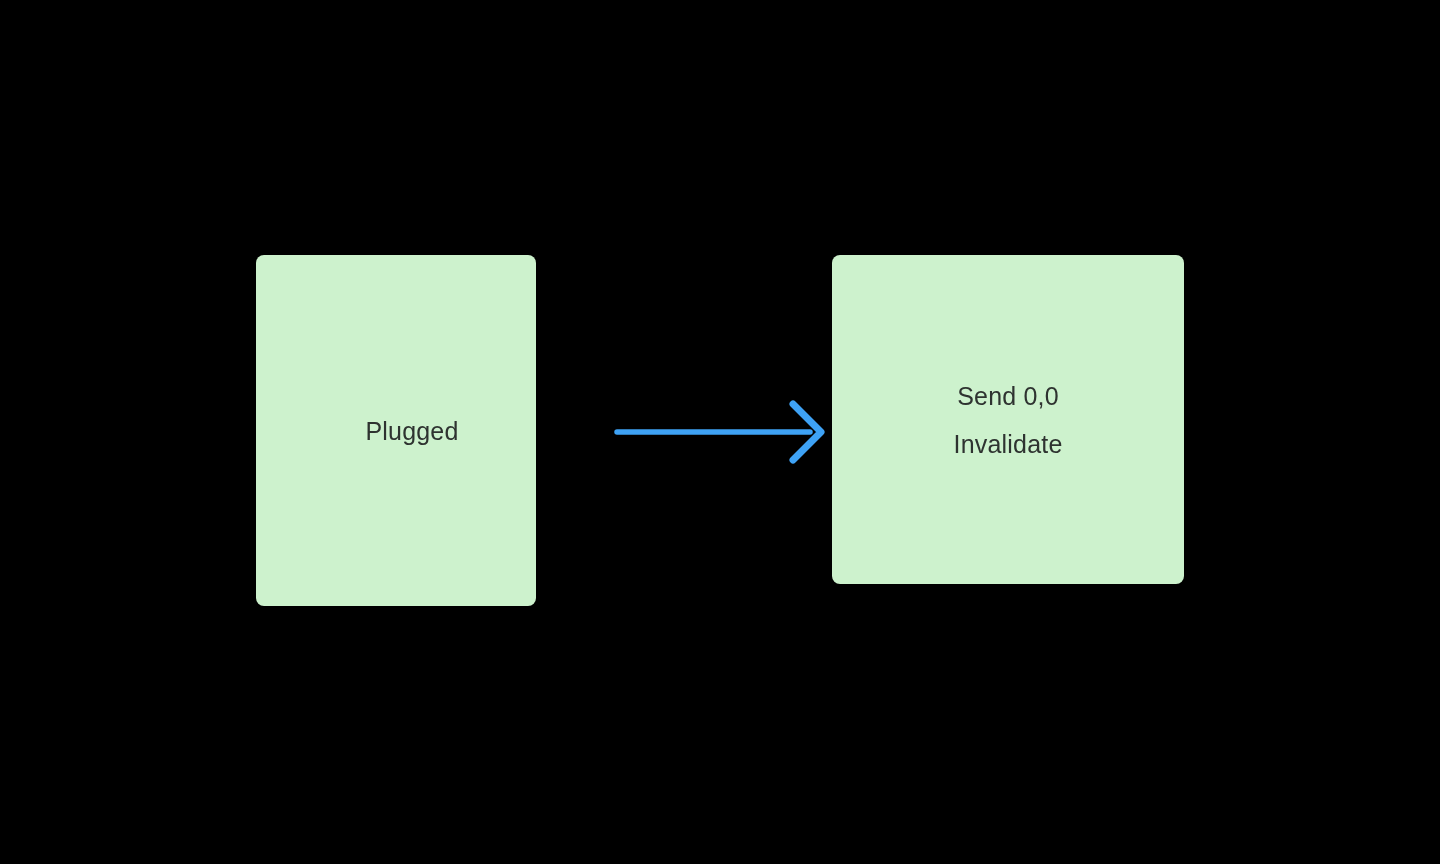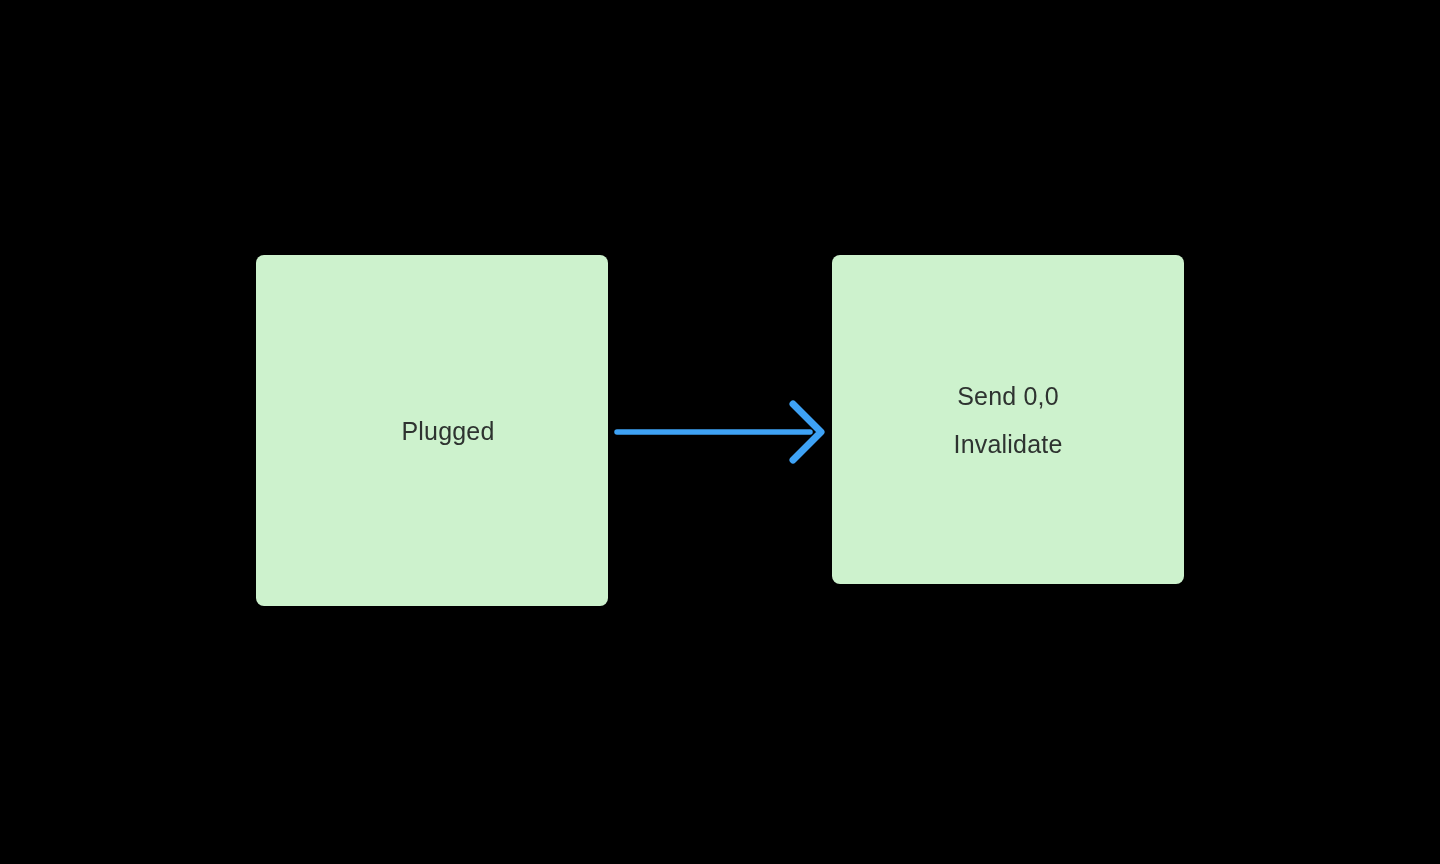--- a/index.html
+++ b/index.html
@@ -36,21 +36,21 @@
     user-select: none;
   }
   .node-label {
     display: block;
     white-space: pre-line;
     padding: 0 12px;
   }
   #node-plugged {
     left: 256px;
     top: 255px;
-    width: 352px;
+    width: 280px;
     height: 351px;
     padding-left: 32px;
   }
   #node-send-invalidate {
     left: 832px;
     top: 255px;
     width: 352px;
     height: 329px;
   }
   #edge-layer {

